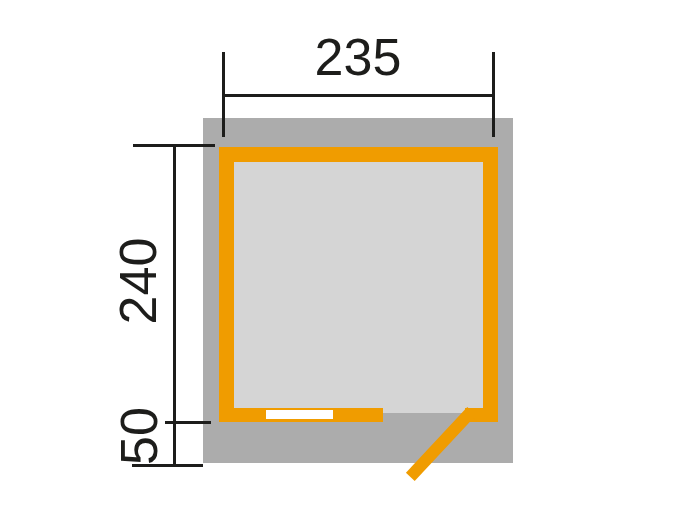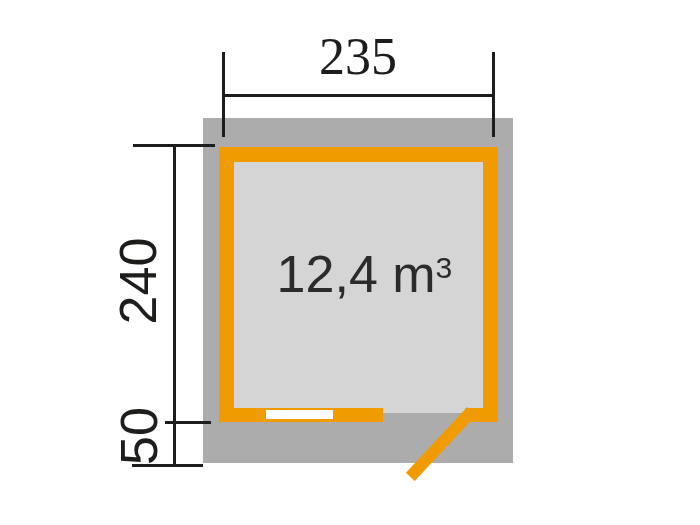--- a/index.html
+++ b/index.html
@@ -40,21 +40,21 @@
   .dim-v-tick-b { left: 132px; top: 464px; width: 71px;  height: 3px; }
 
   
   .dim-label {
     color: #1d1d1b;
     font-size: 52px;
     line-height: 1;
     text-align: center;
     white-space: nowrap;
   }
-  .label-width { left: 222px; top: 31px; width: 272px; height: 56px; font-family: Liberation Serif, serif; }
+  .label-width { left: 222px; top: 31px; width: 272px; height: 56px; }
   .label-depth { left: 60px;  top: 253px; width: 160px; height: 56px; transform: rotate(-90deg); }
   .label-overhang { left: 61px; top: 408px; width: 160px; height: 56px; transform: rotate(-90deg); }
 
   
   .volume {
     left: 240px; top: 248px; width: 249px;
     color: #2b2b2b;
     font-size: 52px;
     line-height: 1;
     text-align: center;
@@ -85,17 +85,14 @@
   <div class="abs dline dim-w-tick-r"></div>
   <div class="abs dim-label label-width">235</div>
 
   <div class="abs dline dim-v-line"></div>
   <div class="abs dline dim-v-tick-t"></div>
   <div class="abs dline dim-v-tick-m"></div>
   <div class="abs dline dim-v-tick-b"></div>
   <div class="abs dim-label label-depth">240</div>
   <div class="abs dim-label label-overhang">50</div>
 
-  <div class="abs volume">
-    <span>12,4 m</span><sup>3</sup>
-  </div>
 
 </div>
 
 </body></html>

